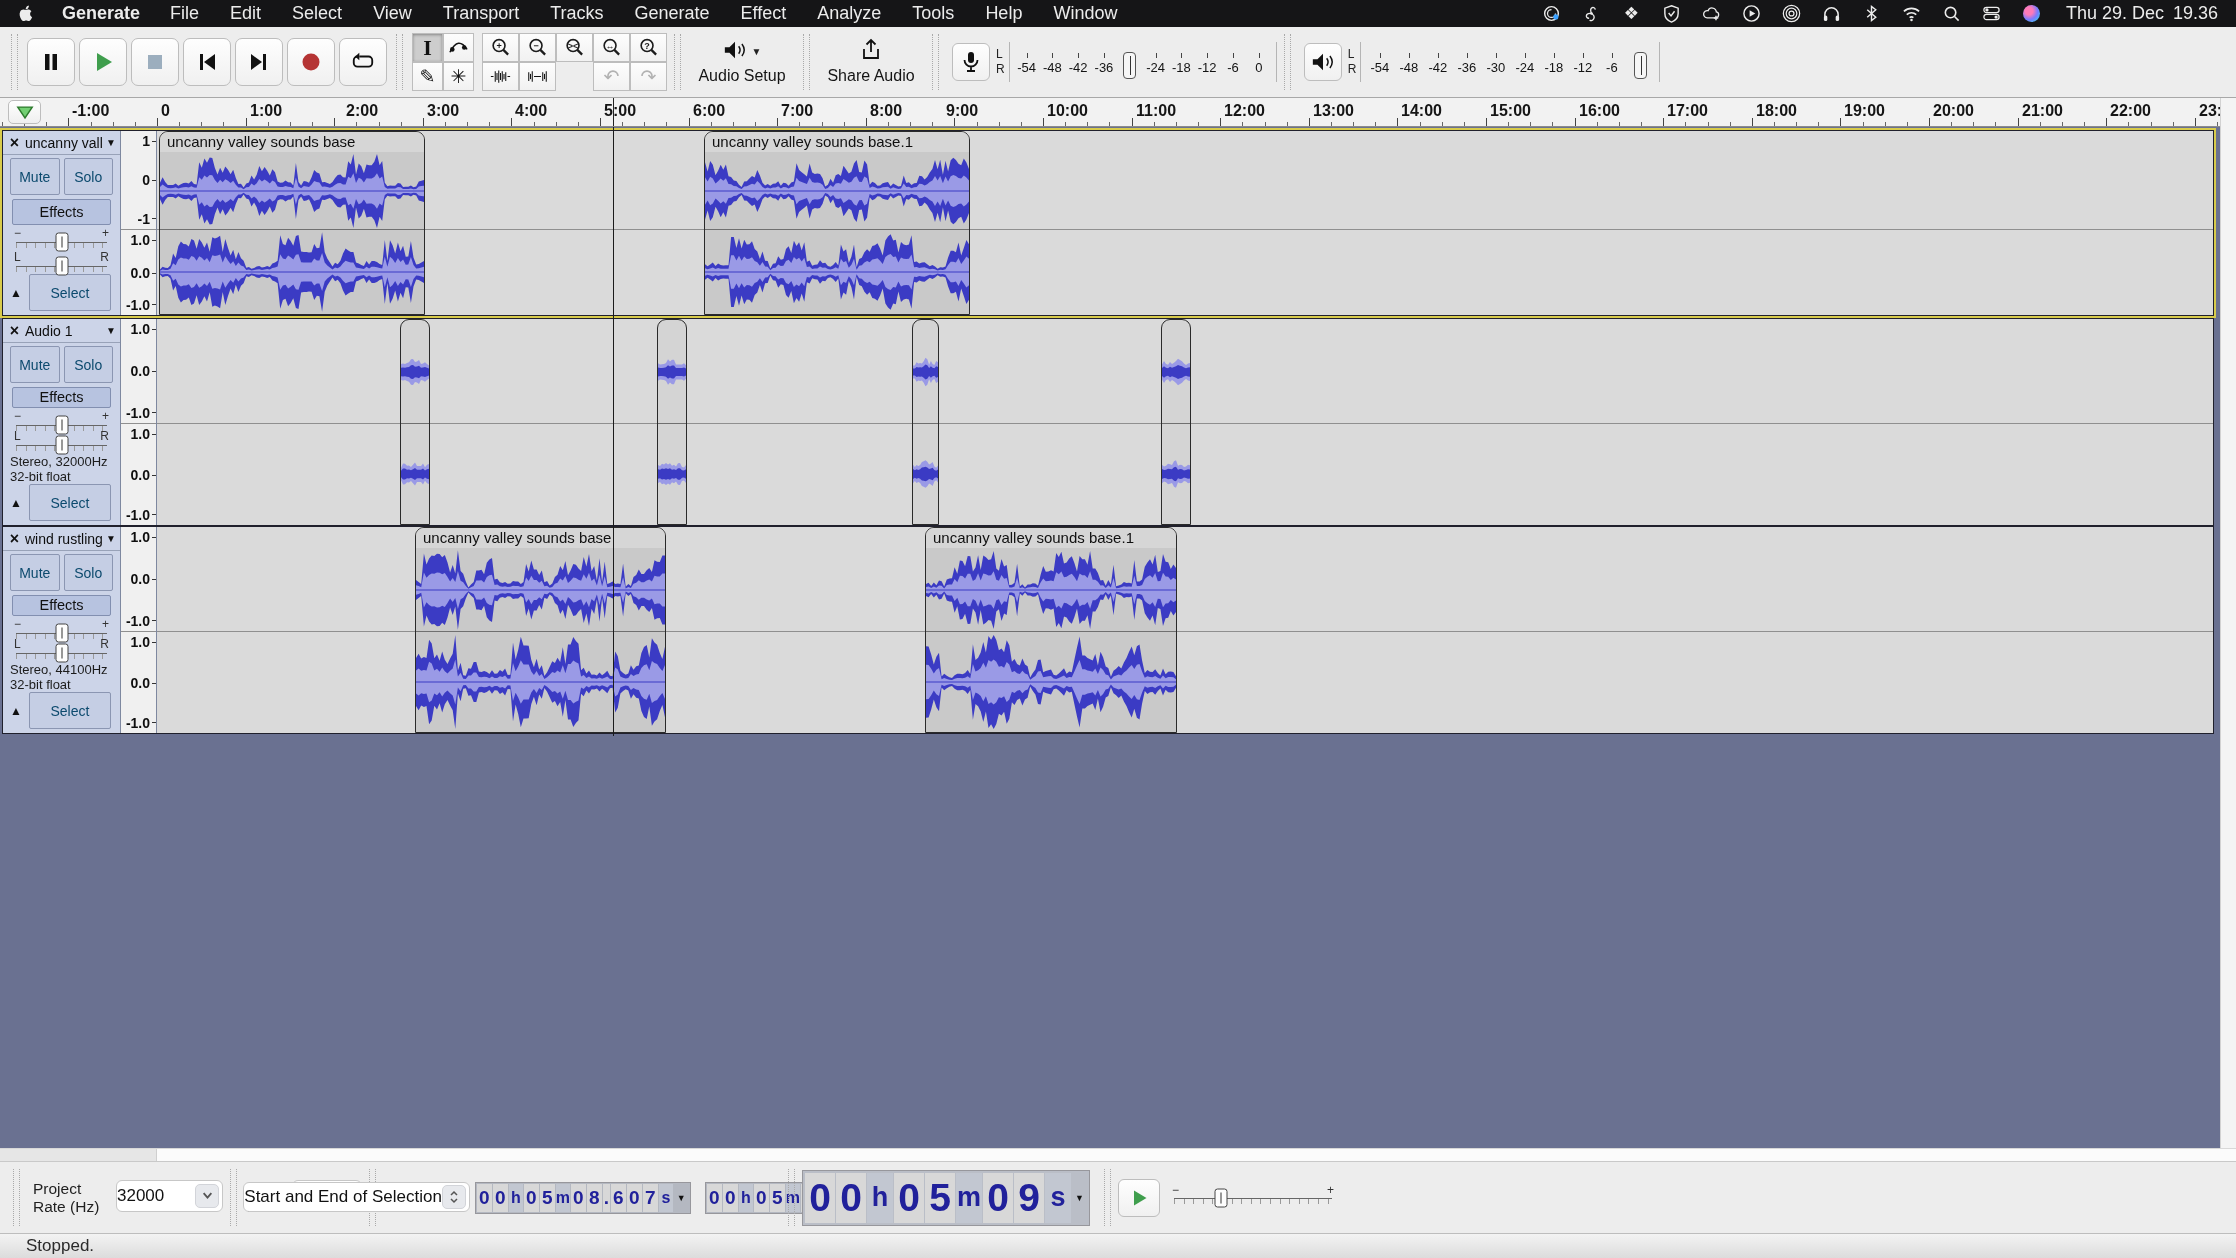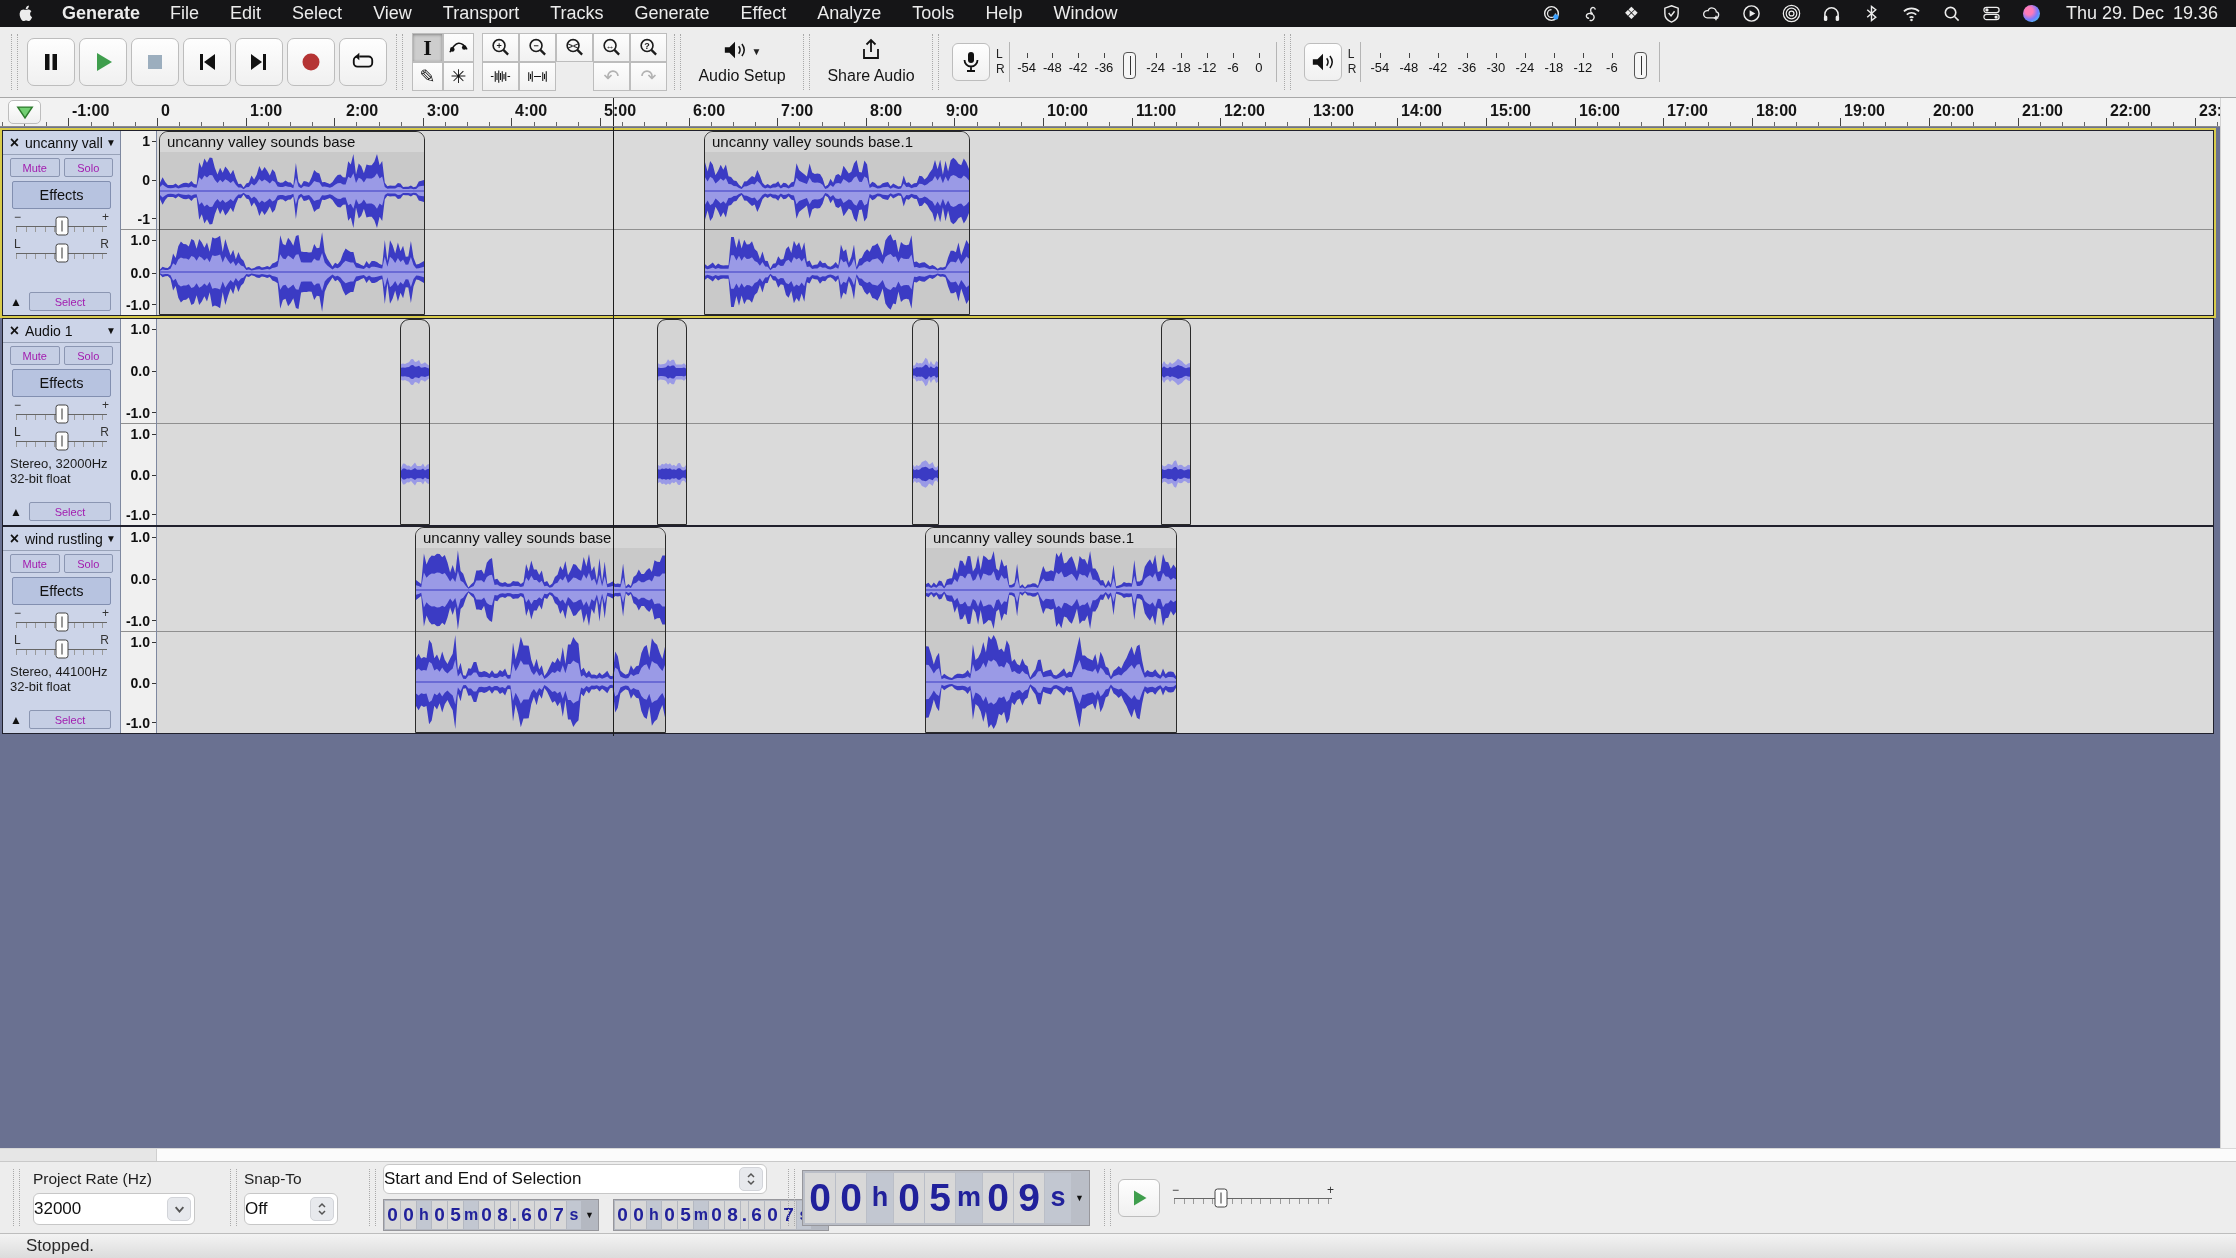--- a/index.html
+++ b/index.html
@@ -67,21 +67,21 @@
 .rcursor{position:absolute;top:0;bottom:0;width:1px;background:#222;z-index:6}
 .tracksWrap{flex:1;background:#6a7191;position:relative;overflow:hidden;padding-left:2px}
 .trow{display:flex;width:2212px;background:#ccd4e8;border:1px solid #20202c;position:relative}
 .trow.focused{outline:2px solid #d8cb4b;margin:3px 0 2px}
 .tpanel{width:118px;background:#ccd4e8;border-right:1px solid #7e88a0;display:flex;flex-direction:column;padding-bottom:4px;flex:none}
 .tp-head{height:24px;display:flex;align-items:center;border-bottom:1px solid #98a2b8;padding:0 4px;gap:3px;flex:none}
 .tp-close{font-size:16px;font-weight:700;width:15px;text-align:center;color:#111;cursor:pointer}
 .tp-name{font-size:14px;color:#0d0d0d;white-space:nowrap;overflow:hidden;flex:1;cursor:pointer}
 .tp-caret{font-size:10px;color:#111;cursor:pointer}
 .tp-ms{display:flex;gap:4px;padding:3px 7px 0}
-.tp-btn{flex:1;height:19px;background:#c5cee4;border:1px solid #8b96b2;border-radius:2px;font-size:11px;color:#a21caf;cursor:pointer;font-family:inherit}
+.tp-btn{flex:1;height:37px;background:#c5cee4;border:1px solid #8b96b2;border-radius:2px;font-size:14px;color:#0c4a6e;cursor:pointer;font-family:inherit}
 .tp-fx{margin:4px 9px 0;height:28px;background:#b7c3e0;border:1px solid #828fb0;border-radius:2px;font-size:14.5px;color:#111;cursor:pointer;font-family:inherit}
 .tp-slider{position:relative;height:24px;margin:3px 11px 0;cursor:pointer}
 .sl-lab{position:absolute;top:-2px;font-size:12px;color:#333}
 .sl-lab.l{left:0}
 .sl-lab.r{right:0}
 .sl-line{position:absolute;left:2px;right:2px;top:14px;height:1px;background:#666}
 .sl-ticks{position:absolute;left:2px;right:2px;top:15px;height:5px;background:repeating-linear-gradient(to right,#9a9a9a 0 1px,transparent 1px 9.6px)}
 .hthumb{position:absolute;left:50%;top:14px;width:13px;height:19px;transform:translate(-50%,-50%);background:#fdfdfd;border:1px solid #444;border-radius:3px}
 .hthumb::after{content:'';position:absolute;top:3px;bottom:3px;left:50%;width:1px;background:#333}
 .tp-info{font-size:13px;line-height:15px;color:#1c1c1c;padding:5px 0 0 7px}
@@ -106,21 +106,21 @@
 .csep{position:absolute;left:0;right:0;height:1px;background:#6f6f6f;z-index:3}
 svg.wave{display:block}
 .playhead{position:absolute;top:0;width:1px;background:#1b1b1b;z-index:10}
 
 
 .hscroll{height:13px;background:#fbfbfb;border-top:1px solid #d8d8d8;display:flex;flex:none;position:relative;z-index:31}
 .hcorner{width:157px;background:#e6e6e6;border-right:1px solid #cfcfcf}
 
 
 .selbar{height:72px;background:#ededed;border-top:1px solid #c9c9c9;display:flex;align-items:center;padding:0 6px;flex:none}
-.sb-col{display:flex;flex-direction:column;justify-content:center;gap:5px}
+.sb-col{display:flex;flex-direction:row;justify-content:center;gap:5px}
 .sb-label{font-size:15.5px;color:#1f1f1f}
 .combo{height:32px;background:#fff;border:1px solid #c7c7c7;border-radius:6px;display:flex;align-items:center;font-size:17px;color:#111;cursor:pointer}
 .combo .cv{flex:1;white-space:nowrap;overflow:hidden}
 .chevbox{width:24px;height:24px;margin-right:3px;background:#e7e9ed;border:1px solid #d2d4d9;border-radius:5px;display:flex;align-items:center;justify-content:center;flex:none}
 .trow-times{display:flex;gap:14px}
 .timefield{display:flex;align-items:center;background:#b4b8c1;border:1px solid #97979c;padding:1px;height:32px;cursor:text}
 .tc{height:28px;width:15px;display:flex;align-items:center;justify-content:center;font-weight:700;color:#21219b;background:#d8d8d8;margin-right:1px;font-size:19px;flex:none}
 .tc.unit{background:#c2c7d1;width:14px;font-size:16px}
 .tc.dot{width:7px}
 .tf-caret{font-size:9px;color:#111;margin:0 3px;flex:none}

